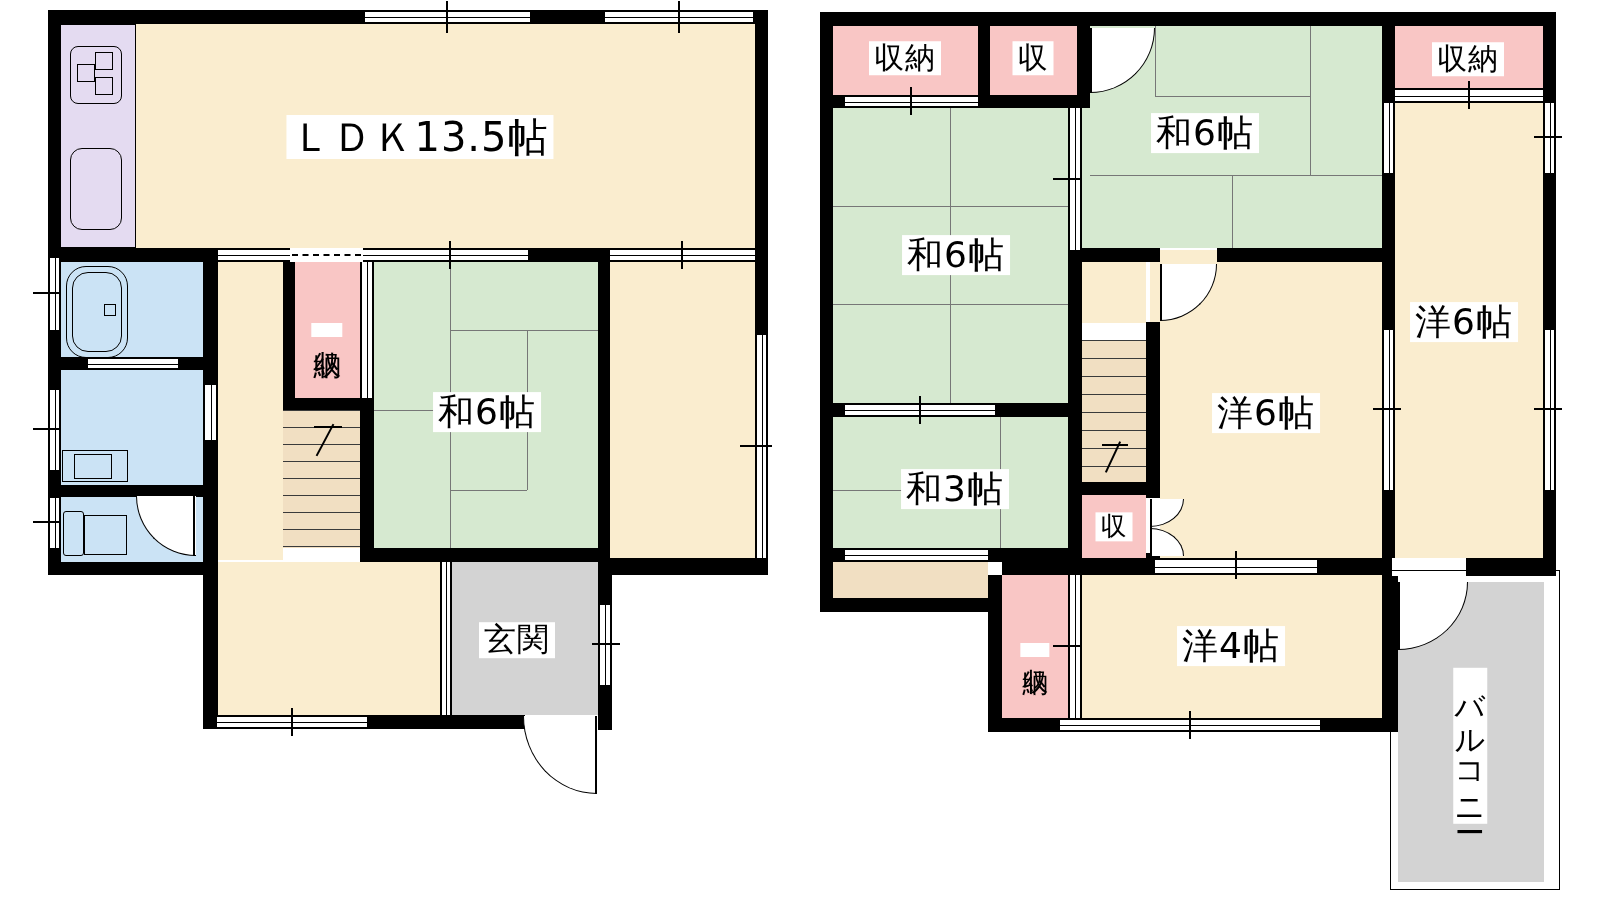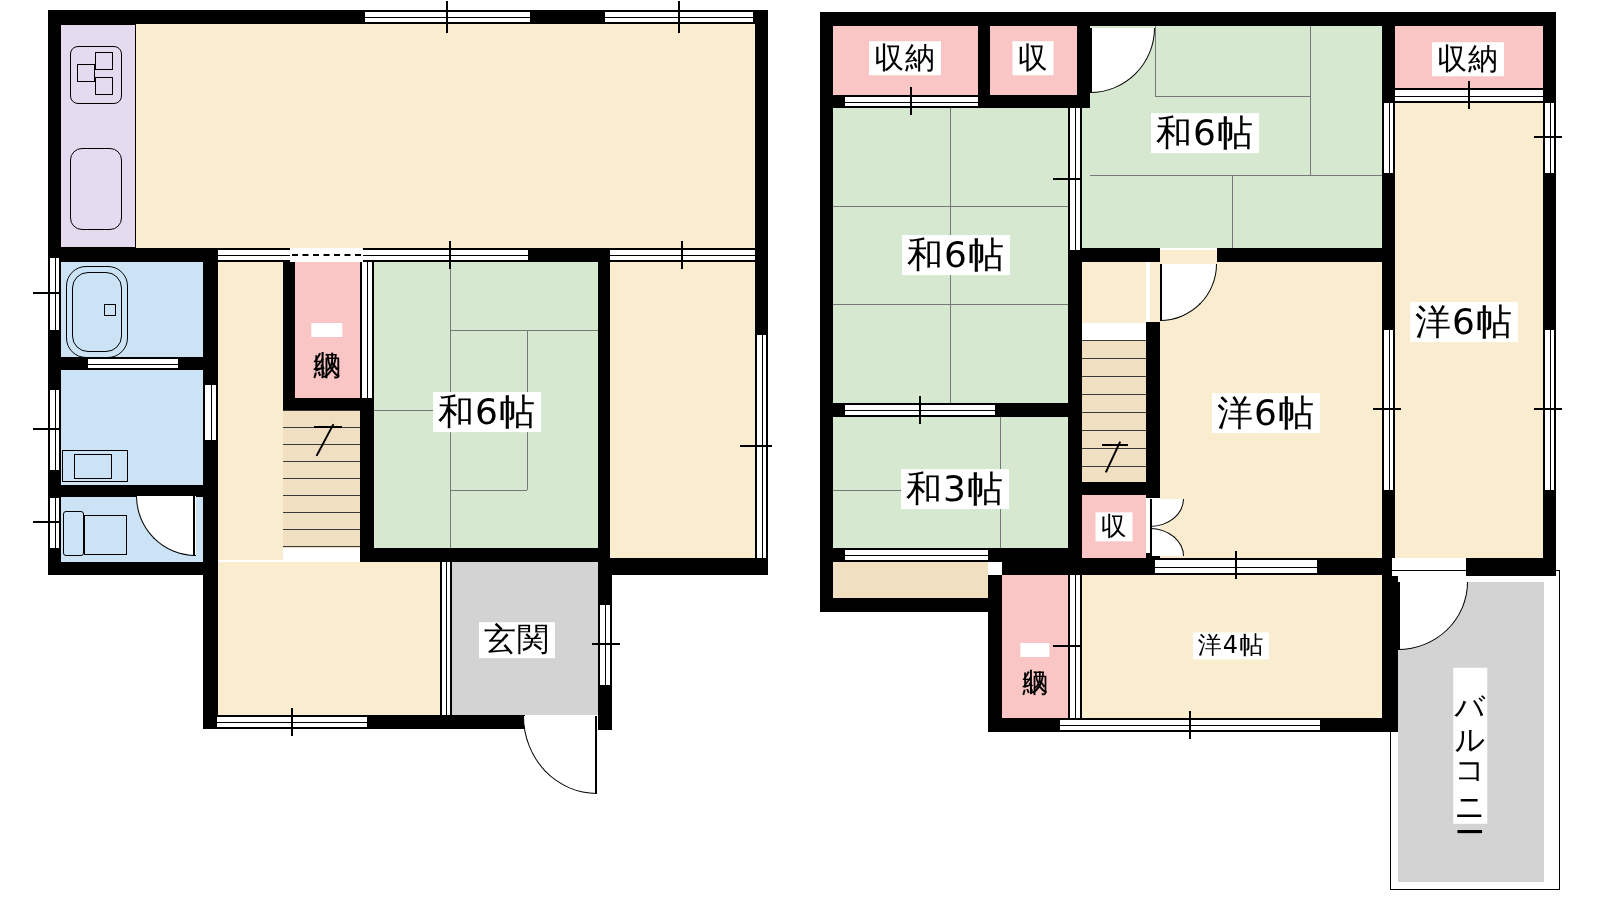--- a/index.html
+++ b/index.html
@@ -104,20 +104,21 @@
     <div class="abs" style="left: 681px; top: 241px; width: 2px; height: 28px; background: rgb(0, 0, 0);"></div>
     <div class="abs" style="left: 291px; top: 708px; width: 2px; height: 28px; background: rgb(0, 0, 0);"></div>
     <div class="abs" style="left: 33px; top: 292px; width: 28px; height: 2px; background: rgb(0, 0, 0);"></div>
     <div class="abs" style="left: 33px; top: 428px; width: 28px; height: 2px; background: rgb(0, 0, 0);"></div>
     <div class="abs" style="left: 33px; top: 521px; width: 28px; height: 2px; background: rgb(0, 0, 0);"></div>
     <div class="abs" style="left: 592px; top: 643px; width: 28px; height: 2px; background: rgb(0, 0, 0);"></div>
     <div class="abs" style="left: 193px; top: 496px; width: 2px; height: 60px; background: rgb(0, 0, 0);"></div>
     <div class="abs" style="left: 595px; top: 716px; width: 2px; height: 78px; background: rgb(0, 0, 0);"></div>
     <div class="abs" style="left: 314px; top: 426px; width: 28px; height: 2px; background: rgb(0, 0, 0);"></div>
     <div class="abs" style="left: 324px; top: 422px; width: 2px; height: 36px; background: rgb(0, 0, 0); transform: rotate(28deg);"></div>
+    <div class="abs lbl" style="left: 420px; top: 137px; font-size: 40px;">ＬＤＫ13.5帖</div>
     <div class="abs lbl lbl-v" style="left: 327px; top: 330px; font-size: 28px;">収納</div>
     <div class="abs lbl" style="left: 487px; top: 412px; font-size: 36px;">和6帖</div>
     <div class="abs lbl" style="left: 517px; top: 640px; font-size: 32px;">玄関</div>
     <div class="abs" style="left: 1082px; top: 26px; width: 300px; height: 222px; background: rgb(214, 233, 208);"></div>
     <div class="abs" style="left: 833px; top: 26px; width: 145px; height: 69px; background: rgb(249, 198, 197);"></div>
     <div class="abs" style="left: 990px; top: 26px; width: 87px; height: 69px; background: rgb(249, 198, 197);"></div>
     <div class="abs" style="left: 1395px; top: 26px; width: 148px; height: 62px; background: rgb(249, 198, 197);"></div>
     <div class="abs" style="left: 833px; top: 108px; width: 235px; height: 295px; background: rgb(214, 233, 208);"></div>
     <div class="abs" style="left: 833px; top: 417px; width: 235px; height: 131px; background: rgb(214, 233, 208);"></div>
     <div class="abs" style="left: 833px; top: 562px; width: 155px; height: 36px; background: rgb(241, 223, 194);"></div>
@@ -207,15 +208,15 @@
     <div class="abs lbl" style="left: 905px; top: 58px; font-size: 30px;">収納</div>
     <div class="abs lbl" style="left: 1033px; top: 58px; font-size: 30px;">収</div>
     <div class="abs lbl" style="left: 1205px; top: 133px; font-size: 36px;">和6帖</div>
     <div class="abs lbl" style="left: 1468px; top: 59px; font-size: 30px;">収納</div>
     <div class="abs lbl" style="left: 956px; top: 255px; font-size: 36px;">和6帖</div>
     <div class="abs lbl" style="left: 1464px; top: 322px; font-size: 36px;">洋6帖</div>
     <div class="abs lbl" style="left: 1266px; top: 413px; font-size: 36px;">洋6帖</div>
     <div class="abs lbl" style="left: 955px; top: 489px; font-size: 36px; text-align: right;">和3帖</div>
     <div class="abs lbl" style="left: 1114px; top: 527px; font-size: 26px;">収</div>
     <div class="abs lbl lbl-v" style="left: 1035px; top: 650px; font-size: 26px;">収納</div>
-    <div class="abs lbl" style="left: 1231px; top: 646px; font-size: 24px;">洋4帖</div>
+    <div class="abs lbl" style="left: 1231px; top: 646px; font-size: 36px;">洋4帖</div>
     <div class="abs lbl lbl-v" style="left: 1470px; top: 746px; font-size: 30px;">バルコニー</div>
   </div>
 
 </body></html>

